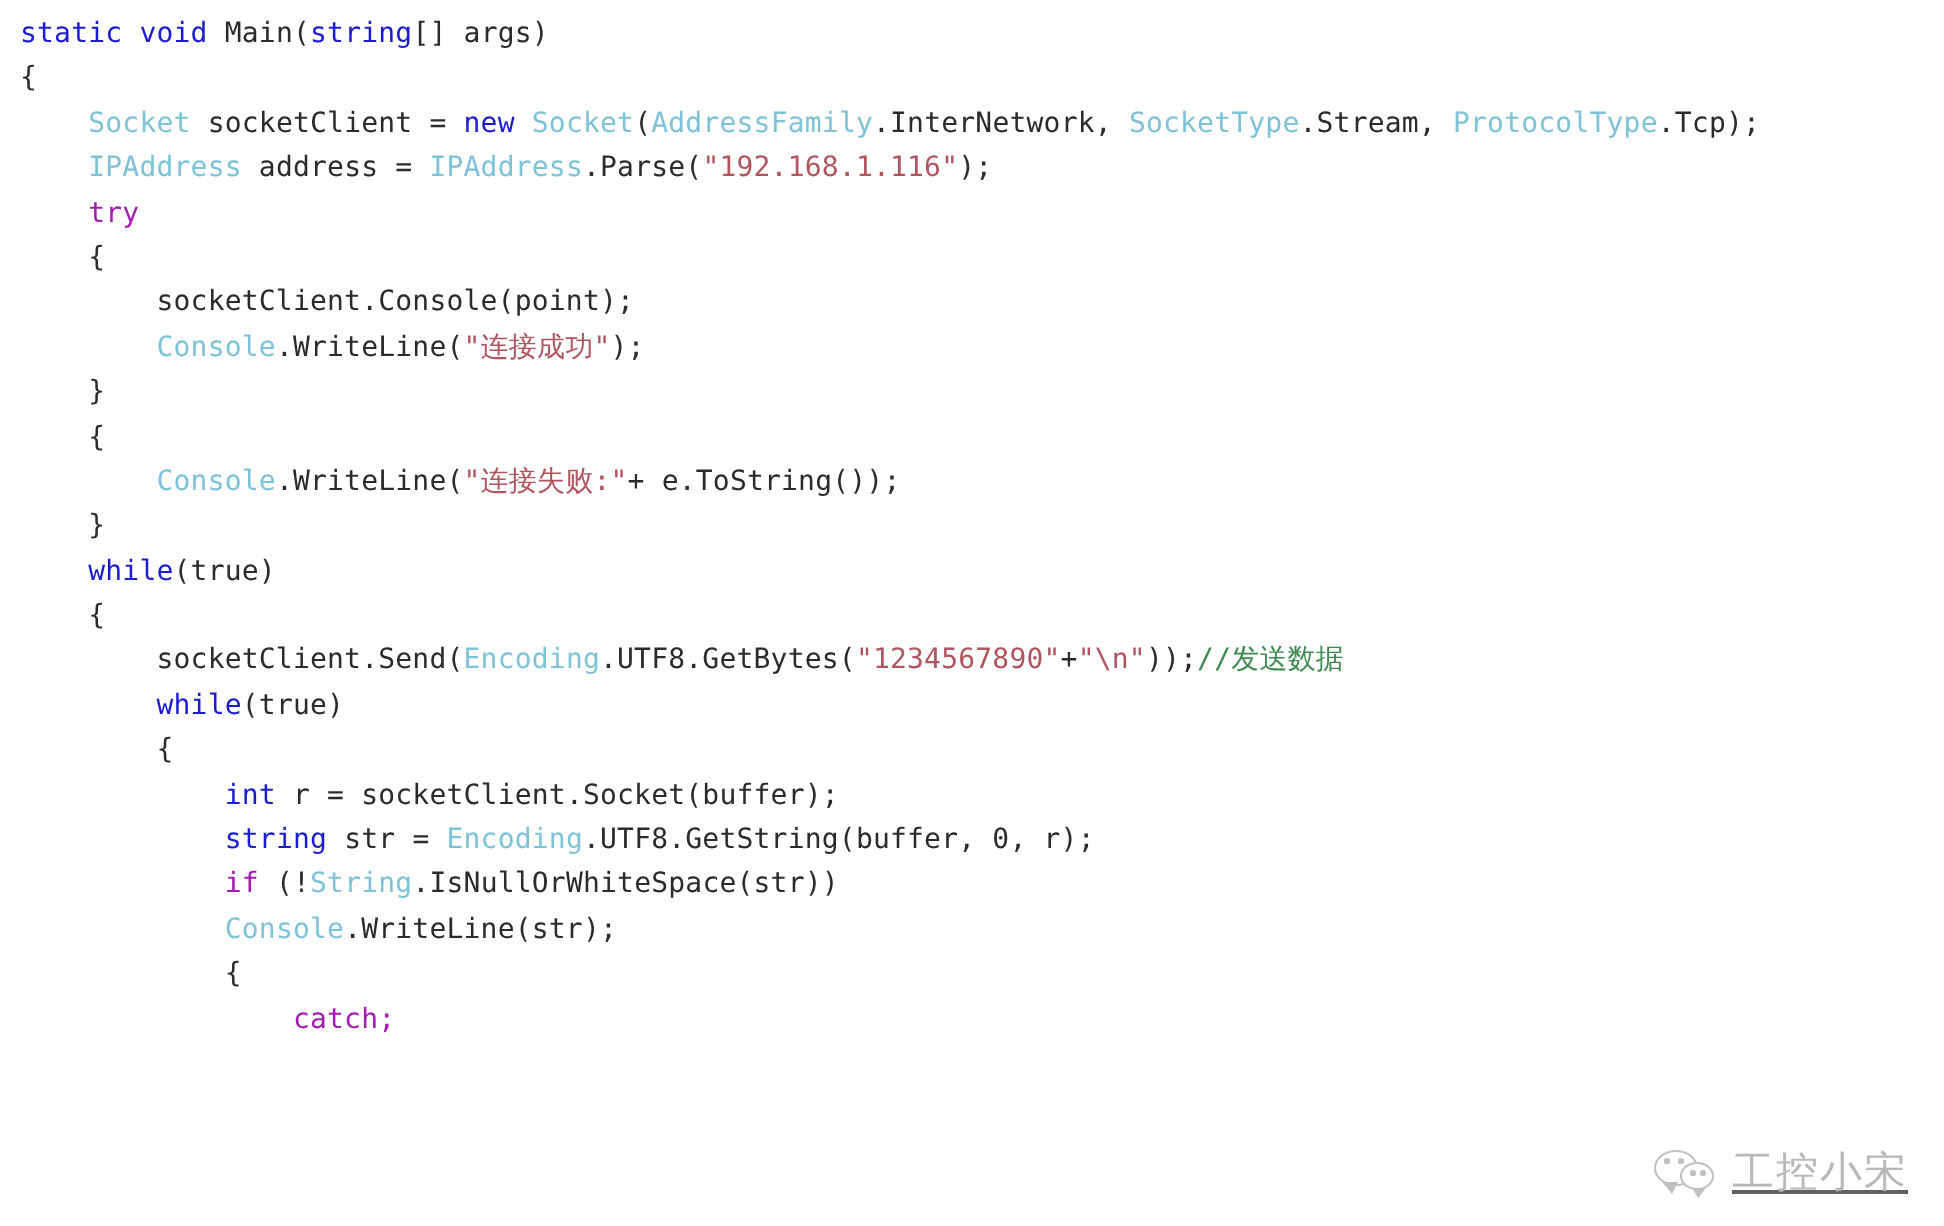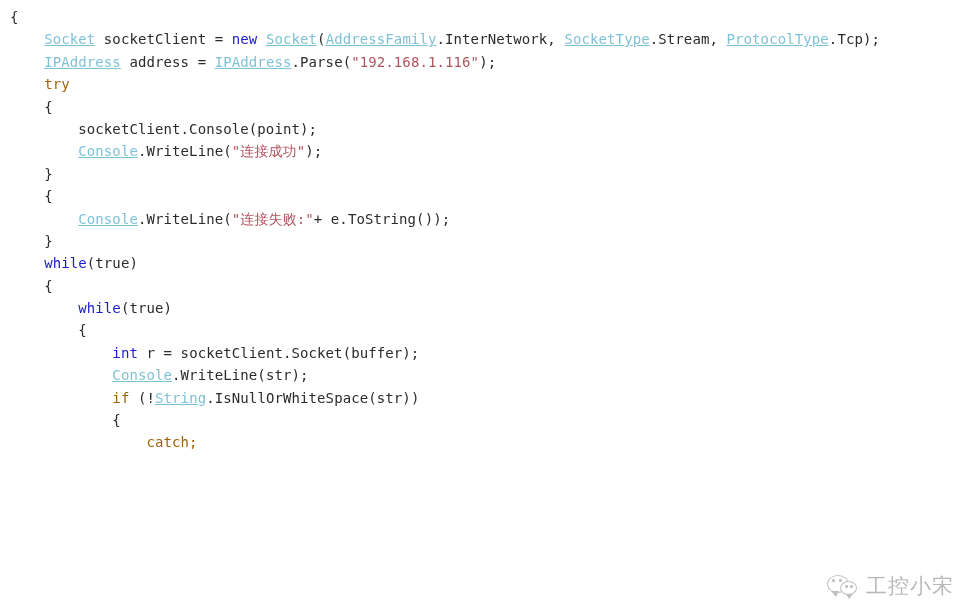--- a/index.html
+++ b/index.html
@@ -25,36 +25,37 @@
     height: 22.4px;
     line-height: 22.4px;
     font-size: 14px;
     letter-spacing: 0.1px;
     white-space: pre;
     color: #2b2b2b;
     padding-left: 10px;
   }
   
   .tk-kw   { color: #1b1bd0; }
-  .tk-kw2  { color: #a16207; }
-  .tk-type { color: #7ec2d8; text-decoration: underline; }
+  .tk-kw2  { color: #a21caf; }
+  .tk-type { color: #7ec2d8; }
   .tk-plain{ color: #2b2b2b; }
   .tk-str  { color: #b0555f; }
   .tk-cmt  { color: #3f8a52; }
 
   
   #watermark {
     position: absolute;
     right: 18px;
     bottom: 14px;
     display: flex;
     align-items: center;
     gap: 9px;
     opacity: 0.62;
     user-select: none;
+    text-decoration: underline;
   }
   #watermark .wm-text {
     font-family: "DejaVu Sans", "Liberation Sans", sans-serif;
     font-size: 21px;
     color: #8d8d8d;
     letter-spacing: 1px;
     line-height: 1;
   }
   .wechat-mark {
     position: relative;
@@ -104,38 +105,41 @@
   .wechat-mark .d1 { left: 5px;  top: 6px; }
   .wechat-mark .d2 { left: 12px; top: 6px; }
   .wechat-mark .d3 { right: 9px; top: 12px; }
   .wechat-mark .d4 { right: 4px; top: 12px; }
 </style>
 </head>
 <body>
 
 <div id="code-surface">
   <div id="code-body">
+      <div class="code-line"><span class="tk-kw">static</span><span class="tk-plain"> </span><span class="tk-kw">void</span><span class="tk-plain"> Main(</span><span class="tk-kw">string</span><span class="tk-plain">[] args)</span></div>
       <div class="code-line"><span class="tk-plain">{</span></div>
       <div class="code-line">    <span class="tk-type">Socket</span><span class="tk-plain"> socketClient = </span><span class="tk-kw">new</span><span class="tk-plain"> </span><span class="tk-type">Socket</span><span class="tk-plain">(</span><span class="tk-type">AddressFamily</span><span class="tk-plain">.InterNetwork, </span><span class="tk-type">SocketType</span><span class="tk-plain">.Stream, </span><span class="tk-type">ProtocolType</span><span class="tk-plain">.Tcp);</span></div>
       <div class="code-line">    <span class="tk-type">IPAddress</span><span class="tk-plain"> address = </span><span class="tk-type">IPAddress</span><span class="tk-plain">.Parse(</span><span class="tk-str">"192.168.1.116"</span><span class="tk-plain">);</span></div>
       <div class="code-line">    <span class="tk-kw2">try</span></div>
       <div class="code-line">    <span class="tk-plain">{</span></div>
       <div class="code-line">        <span class="tk-plain">socketClient.Console(point);</span></div>
       <div class="code-line">        <span class="tk-type">Console</span><span class="tk-plain">.WriteLine(</span><span class="tk-str">"连接成功"</span><span class="tk-plain">);</span></div>
       <div class="code-line">    <span class="tk-plain">}</span></div>
       <div class="code-line">    <span class="tk-plain">{</span></div>
       <div class="code-line">        <span class="tk-type">Console</span><span class="tk-plain">.WriteLine(</span><span class="tk-str">"连接失败:"</span><span class="tk-plain">+ e.ToString());</span></div>
       <div class="code-line">    <span class="tk-plain">}</span></div>
       <div class="code-line">    <span class="tk-kw">while</span><span class="tk-plain">(true)</span></div>
       <div class="code-line">    <span class="tk-plain">{</span></div>
+      <div class="code-line">        <span class="tk-plain">socketClient.Send(</span><span class="tk-type">Encoding</span><span class="tk-plain">.UTF8.GetBytes(</span><span class="tk-str">"1234567890"</span><span class="tk-plain">+</span><span class="tk-str">"\n"</span><span class="tk-plain">));</span><span class="tk-cmt">//发送数据</span></div>
       <div class="code-line">        <span class="tk-kw">while</span><span class="tk-plain">(true)</span></div>
       <div class="code-line">        <span class="tk-plain">{</span></div>
       <div class="code-line">            <span class="tk-kw">int</span><span class="tk-plain"> r = socketClient.Socket(buffer);</span></div>
+      <div class="code-line">            <span class="tk-kw">string</span><span class="tk-plain"> str = </span><span class="tk-type">Encoding</span><span class="tk-plain">.UTF8.GetString(buffer, 0, r);</span></div>
+      <div class="code-line">            <span class="tk-kw2">if</span><span class="tk-plain"> (!</span><span class="tk-type">String</span><span class="tk-plain">.IsNullOrWhiteSpace(str))</span></div>
       <div class="code-line">            <span class="tk-type">Console</span><span class="tk-plain">.WriteLine(str);</span></div>
-      <div class="code-line">            <span class="tk-kw2">if</span><span class="tk-plain"> (!</span><span class="tk-type">String</span><span class="tk-plain">.IsNullOrWhiteSpace(str))</span></div>
       <div class="code-line">            <span class="tk-plain">{</span></div>
       <div class="code-line">                <span class="tk-kw2">catch;</span></div>
       <div class="code-line">            </div>
     </div>
 
   <div id="watermark">
     <span class="wechat-mark">
       <span class="bub-a"></span>
       <span class="bub-b"></span>
       <span class="dot d1"></span>

